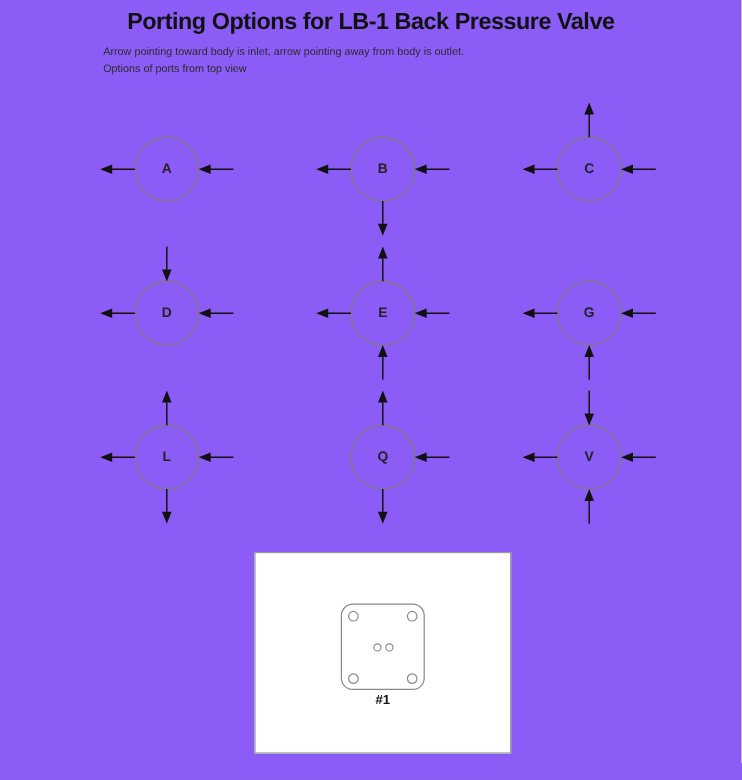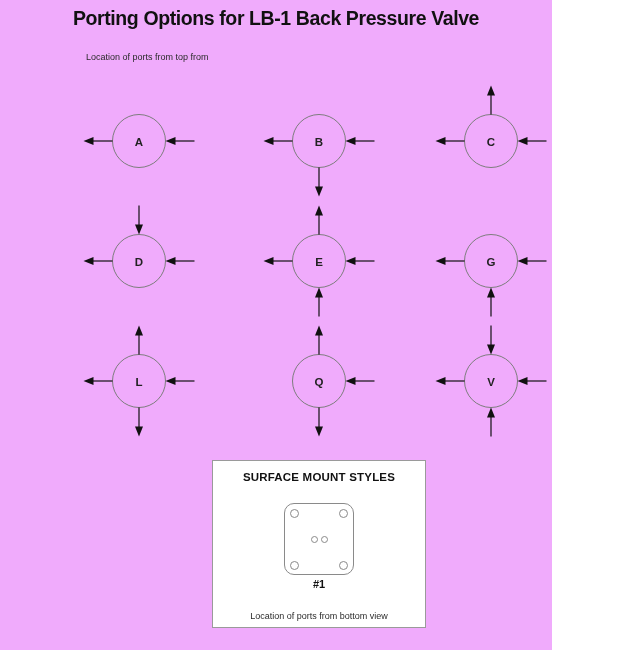--- a/index.html
+++ b/index.html
@@ -1,20 +1,20 @@
 <!DOCTYPE html>
 <html><head>
 <meta charset="utf-8">
 <style>
   html, body { margin: 0; padding: 0; background: #ffffff; }
   #page {
     position: relative;
-    width: 552px;
+    width: 618px;
     height: 650px;
-    background: #f0abfc;
+    background: #8b5cf6;
     font-family: "Liberation Sans", sans-serif;
     color: #1a1a1a;
     overflow: hidden;
   }
   .page-title {
     position: absolute;
     top: 7px; left: 0; right: 0;
     text-align: center;
     font-size: 19.5px;
     font-weight: bold;
@@ -109,21 +109,22 @@
     font-size: 9px;
     color: #2b2b2b;
   }
 </style>
 </head>
 <body>
 
 <div id="page">
 
   <div class="page-title">Porting Options for LB-1 Back Pressure Valve</div>
-  <div class="note-line2">Location of ports from top from</div>
+  <div class="note-line1">Arrow pointing toward body is inlet, arrow pointing away from body is outlet.</div>
+  <div class="note-line2">Options of ports from top view</div>
 
   <div id="diagram-area">
       <div class="valve-cell" style="left: 79px; top: 81px;">
         <svg width="120" height="120" viewBox="0 0 120 120">
           <circle cx="60" cy="60" r="26.5" fill="none" stroke="#7d7d7d" stroke-width="1"></circle>
           <text x="60" y="60.5" text-anchor="middle" dominant-baseline="central" font-family="&quot;Liberation Sans&quot;, sans-serif" font-size="11.5" font-weight="bold" fill="#222">A</text>
           <g>
             <line x1="33.5" y1="60" x2="12.5" y2="60" stroke="#111111" stroke-width="1.2"></line>
             <polygon points="4.5,60 14.5,56 14.5,64" fill="#111111"></polygon>
           </g>
@@ -285,26 +286,24 @@
           </g>
           <g>
             <line x1="60" y1="94.5" x2="60" y2="115.5" stroke="#111111" stroke-width="1.2"></line>
             <polygon points="60,86.5 64,96.5 56,96.5" fill="#111111"></polygon>
           </g>
         </svg>
       </div>
     </div>
 
   <div class="sm-panel">
-    <div class="sm-title">SURFACE MOUNT STYLES</div>
     <div class="sm-plate">
       <div class="hole corner h-tl"></div>
       <div class="hole corner h-tr"></div>
       <div class="hole corner h-bl"></div>
       <div class="hole corner h-br"></div>
       <div class="hole port h-p1"></div>
       <div class="hole port h-p2"></div>
     </div>
     <div class="sm-plate-label">#1</div>
-    <div class="sm-note2">Location of ports from bottom view</div>
   </div>
 
 </div>
 
 </body></html>

